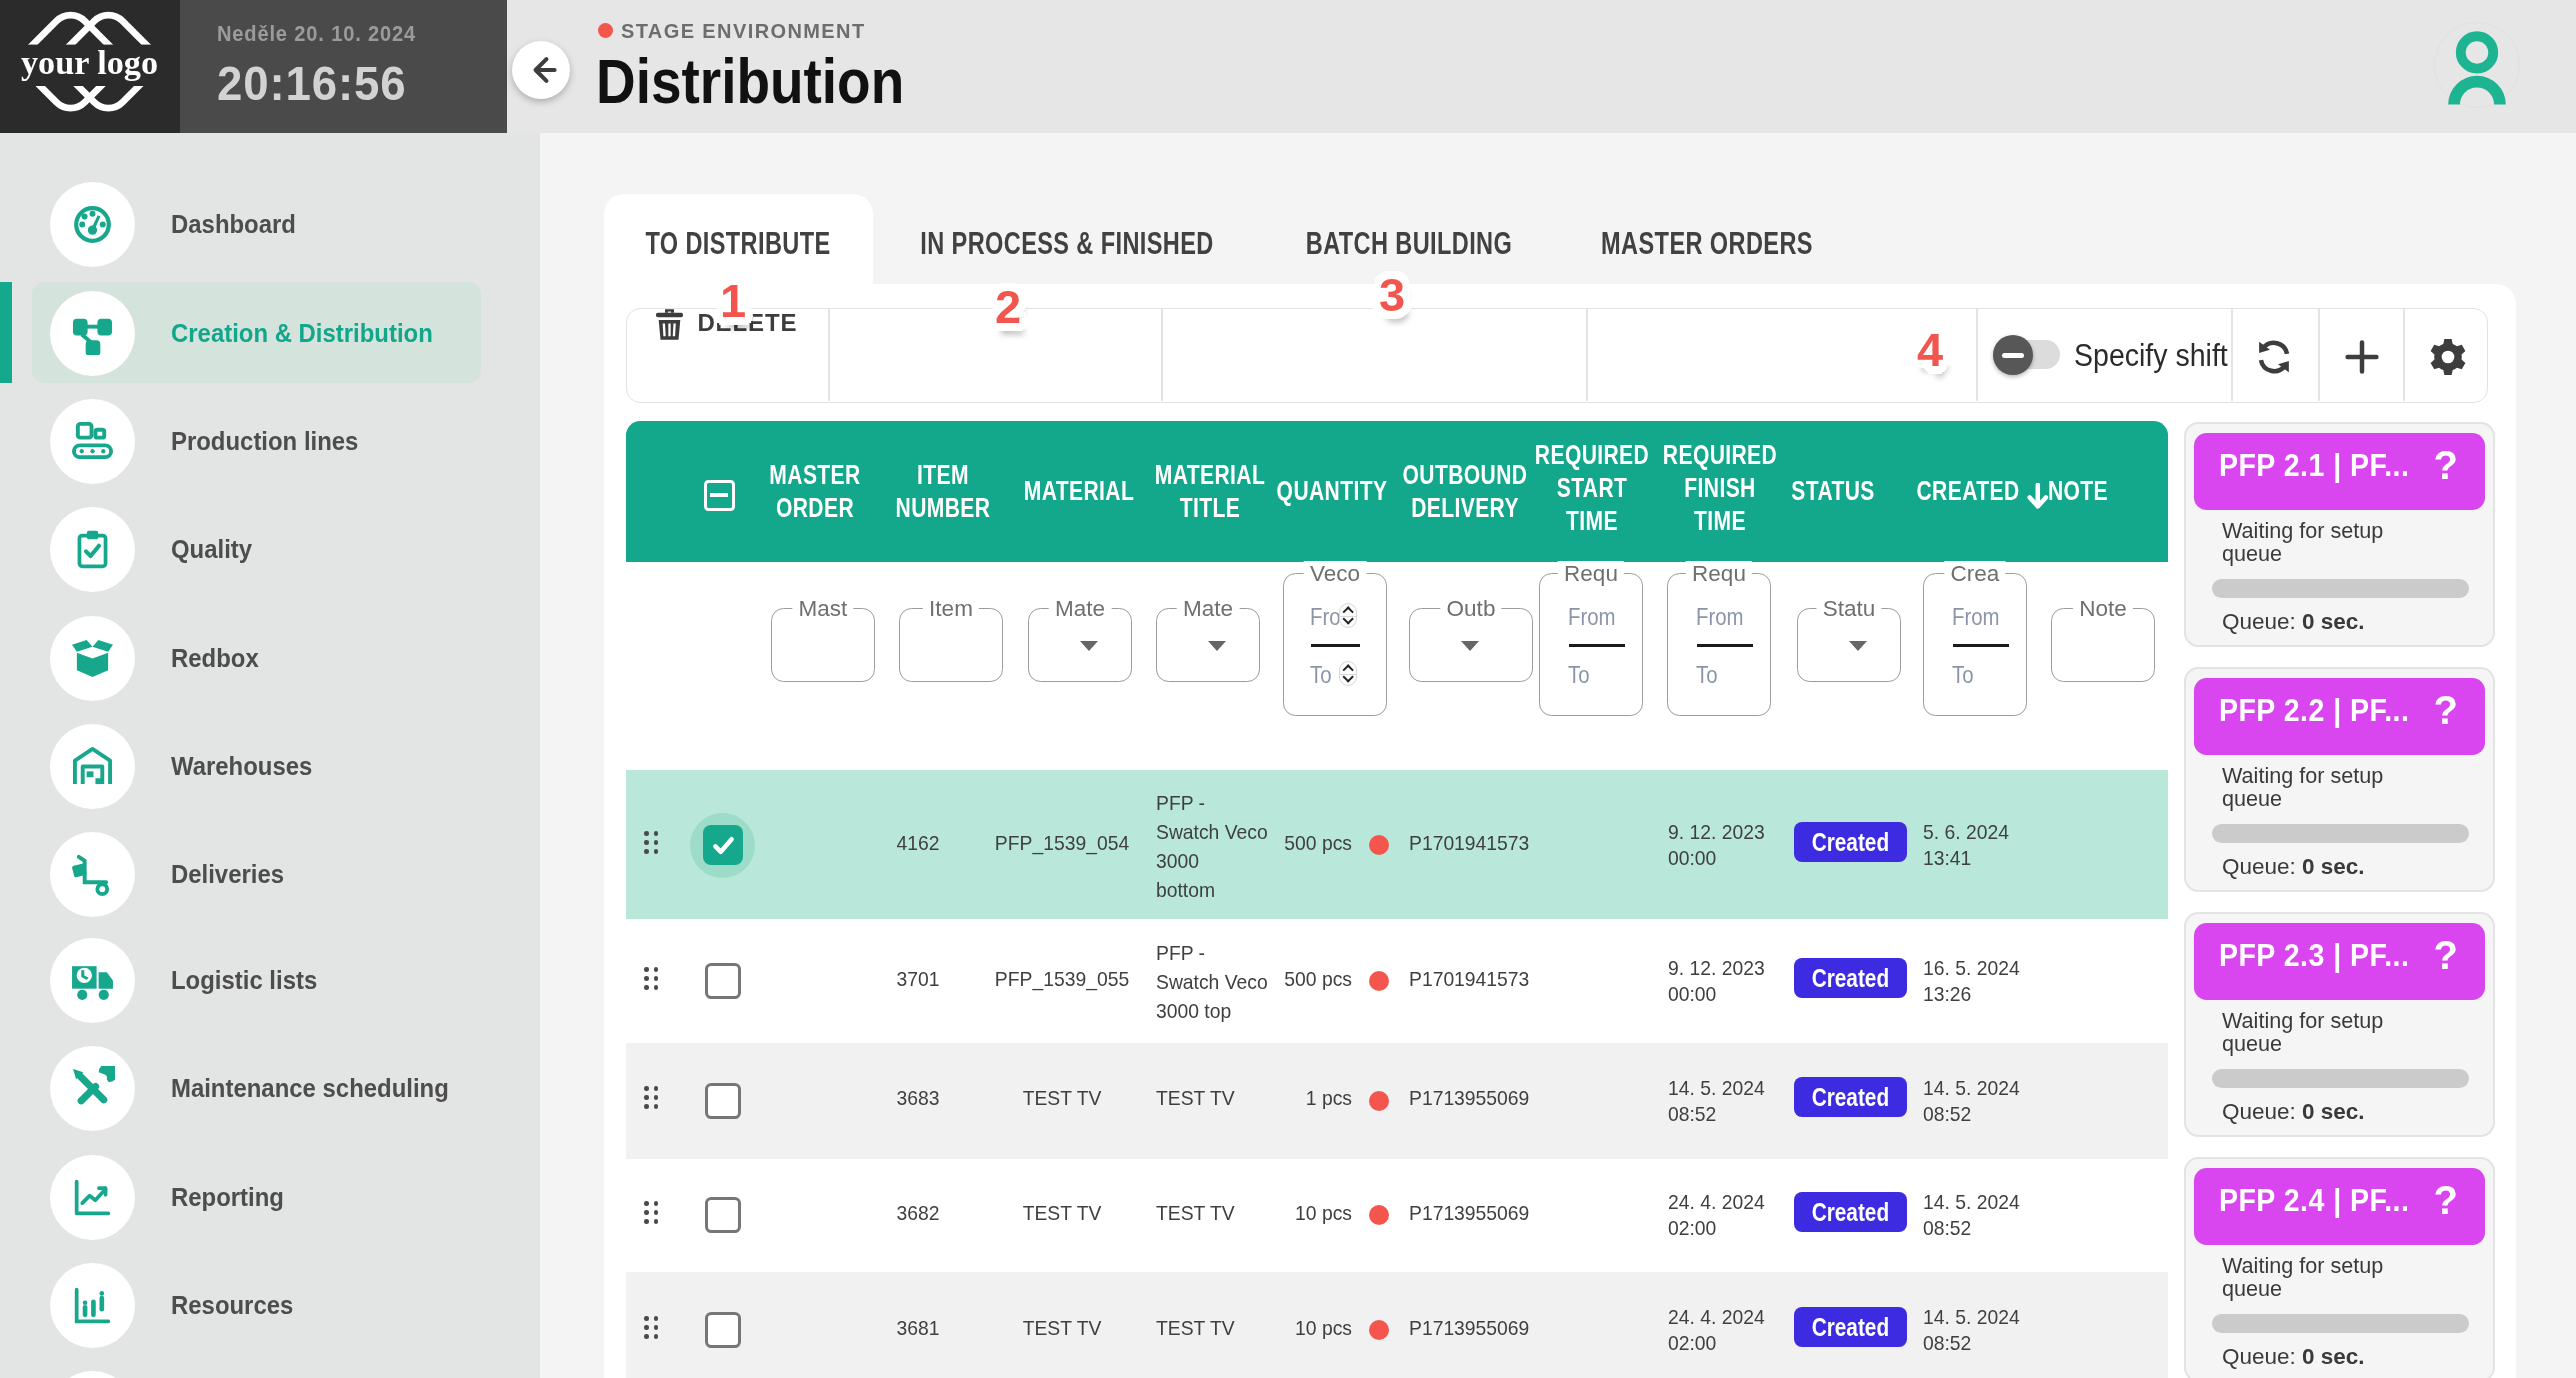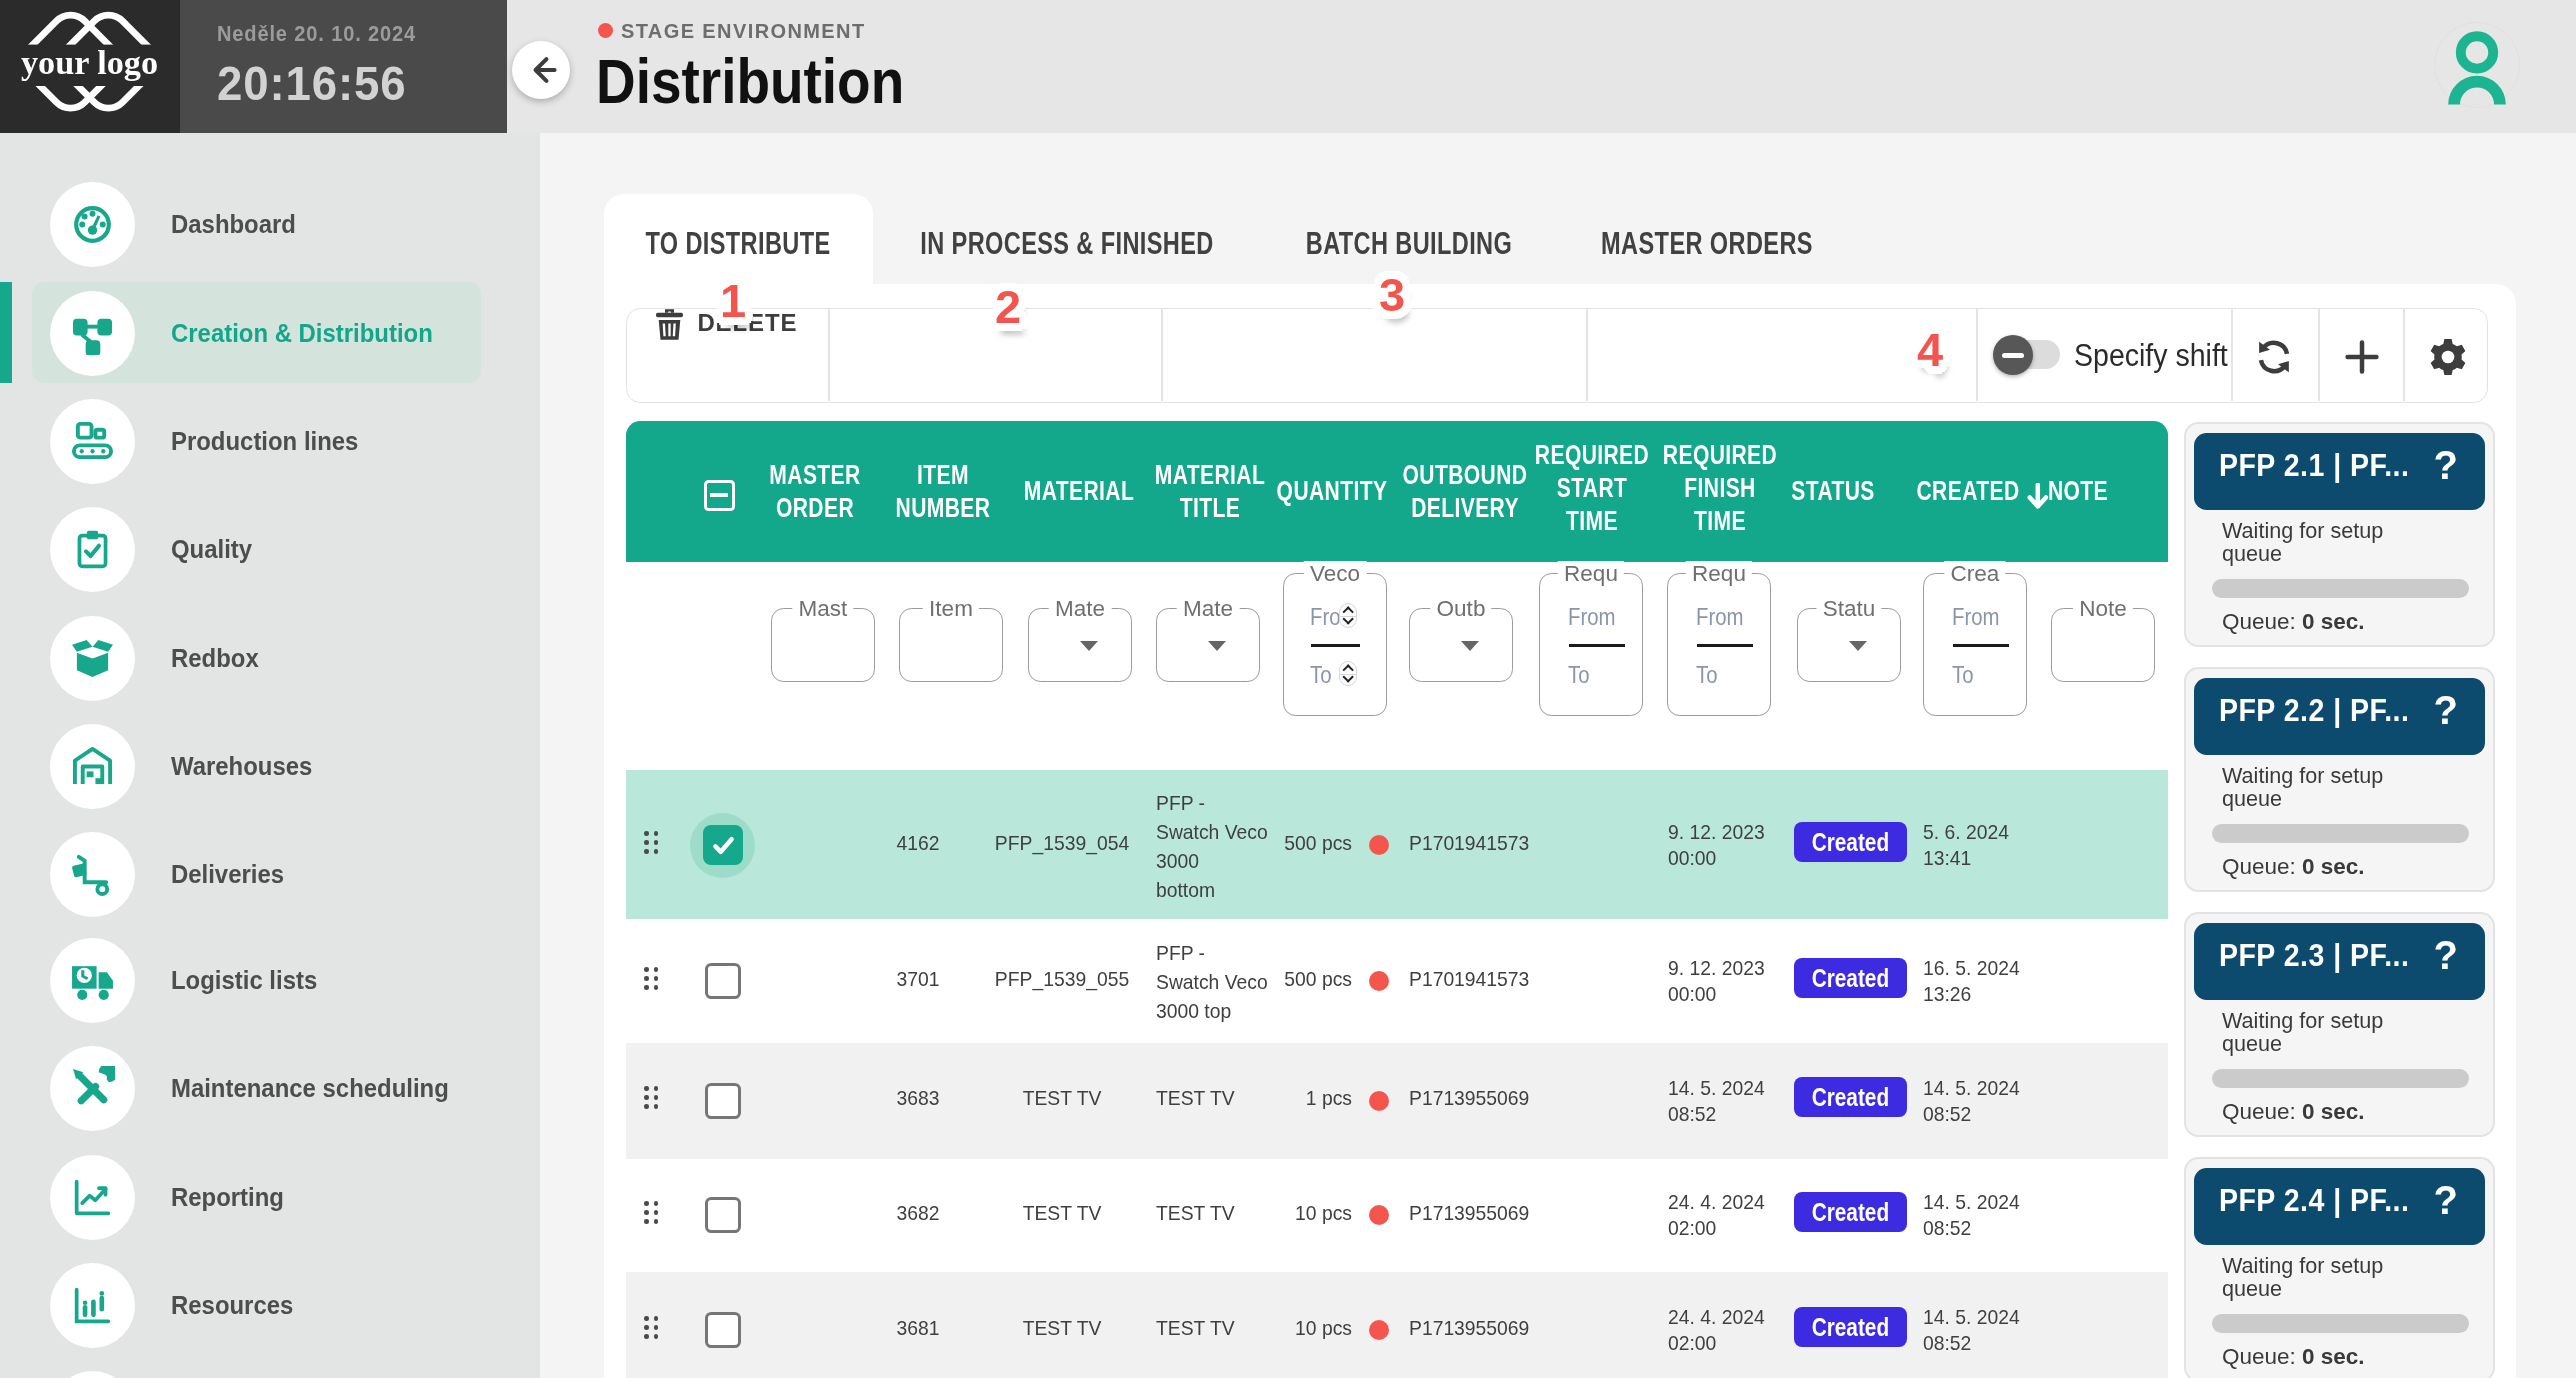--- a/index.html
+++ b/index.html
@@ -65,21 +65,21 @@
 .handle { position:absolute; left:644px; width:14.4px; display:flex; flex-wrap:wrap; gap:4.5px 5.4px; justify-content:space-between; }
 .handle i { width:4.5px; height:4.5px; border-radius:50%; background:#4a4a4a; }
 .ucb { position:absolute; left:705px; width:36px; height:36px; border:3.6px solid #767676; border-radius:6.3px; background:#fff; }
 .halo { position:absolute; left:690px; width:65px; height:65px; border-radius:50%; background:#9edcca; }
 .ckb { position:absolute; left:703px; width:40px; height:40px; border-radius:8px; background:#16a88c; display:flex; align-items:center; justify-content:center; }
 .dot { position:absolute; left:1369px; width:20px; height:20px; border-radius:50%; background:#f4564e; }
 .chip { position:absolute; left:1794px; width:113px; height:40px; background:#3c2be0; color:#fff; font-size:26px; font-weight:bold; border-radius:8px; display:flex; align-items:center; justify-content:center; white-space:nowrap; }
 .chip span { transform:scaleX(0.8); }
 
 .card { position:absolute; left:2184px; width:311px; height:225px; background:#f5f5f5; border:2.7px solid #e3e3e3; border-radius:14.4px; }
-.chead { position:absolute; left:8px; top:9px; width:291px; height:77px; background:#0c4a6e; border-radius:12.6px; color:#fff; }
+.chead { position:absolute; left:8px; top:9px; width:291px; height:77px; background:#d946ef; border-radius:12.6px; color:#fff; }
 .chead b { position:absolute; left:25px; top:15.3px; font-size:31px; letter-spacing:0.5px; transform:scaleX(0.92); transform-origin:left; white-space:nowrap; }
 .chead .q { position:absolute; right:27px; top:10px; font-size:40px; font-weight:bold; }
 .cbody { position:absolute; left:36px; top:96px; font-size:21.6px; line-height:22.5px; color:#3a3a3a; }
 .cprog { position:absolute; left:26px; top:155px; width:257px; height:19px; border-radius:10px; background:#cbcbcb; }
 .cqueue { position:absolute; left:36px; top:185px; font-size:22.5px; color:#3a3a3a; }
 svg.icon { display:block; }
 </style>
 </head>
 <body>
 
@@ -365,21 +365,21 @@
       <i class="up"></i>
       <i class="dn"></i>
     </div>
   <div class="fline" style="left:27px;top:70px;width:49px;"></div>
   <span class="fph" style="left:26px;top:87px;">To</span>
   <div class="spin" style="left:55px;top:87px;">
       <i class="up"></i>
       <i class="dn"></i>
     </div>
 </div>
-<div class="fbox" style="left:1409px;top:608px;width:104px;height:74px;">
+<div class="fbox" style="left:1409px;top:608px;width:124px;height:74px;">
     <span class="flabel">Outb</span>
     <i class="caret"></i>
   </div>
 <div class="fbox" style="left:1539px;top:573px;width:104px;height:143px;">
     <span class="flabel">Requ</span>
   <span class="fph" style="left:28px;top:29px;">From</span>
   <div class="fline" style="left:29px;top:70px;width:56px;"></div>
   <span class="fph" style="left:28px;top:87px;">To</span>
 </div>
 <div class="fbox" style="left:1667px;top:573px;width:104px;height:143px;">

